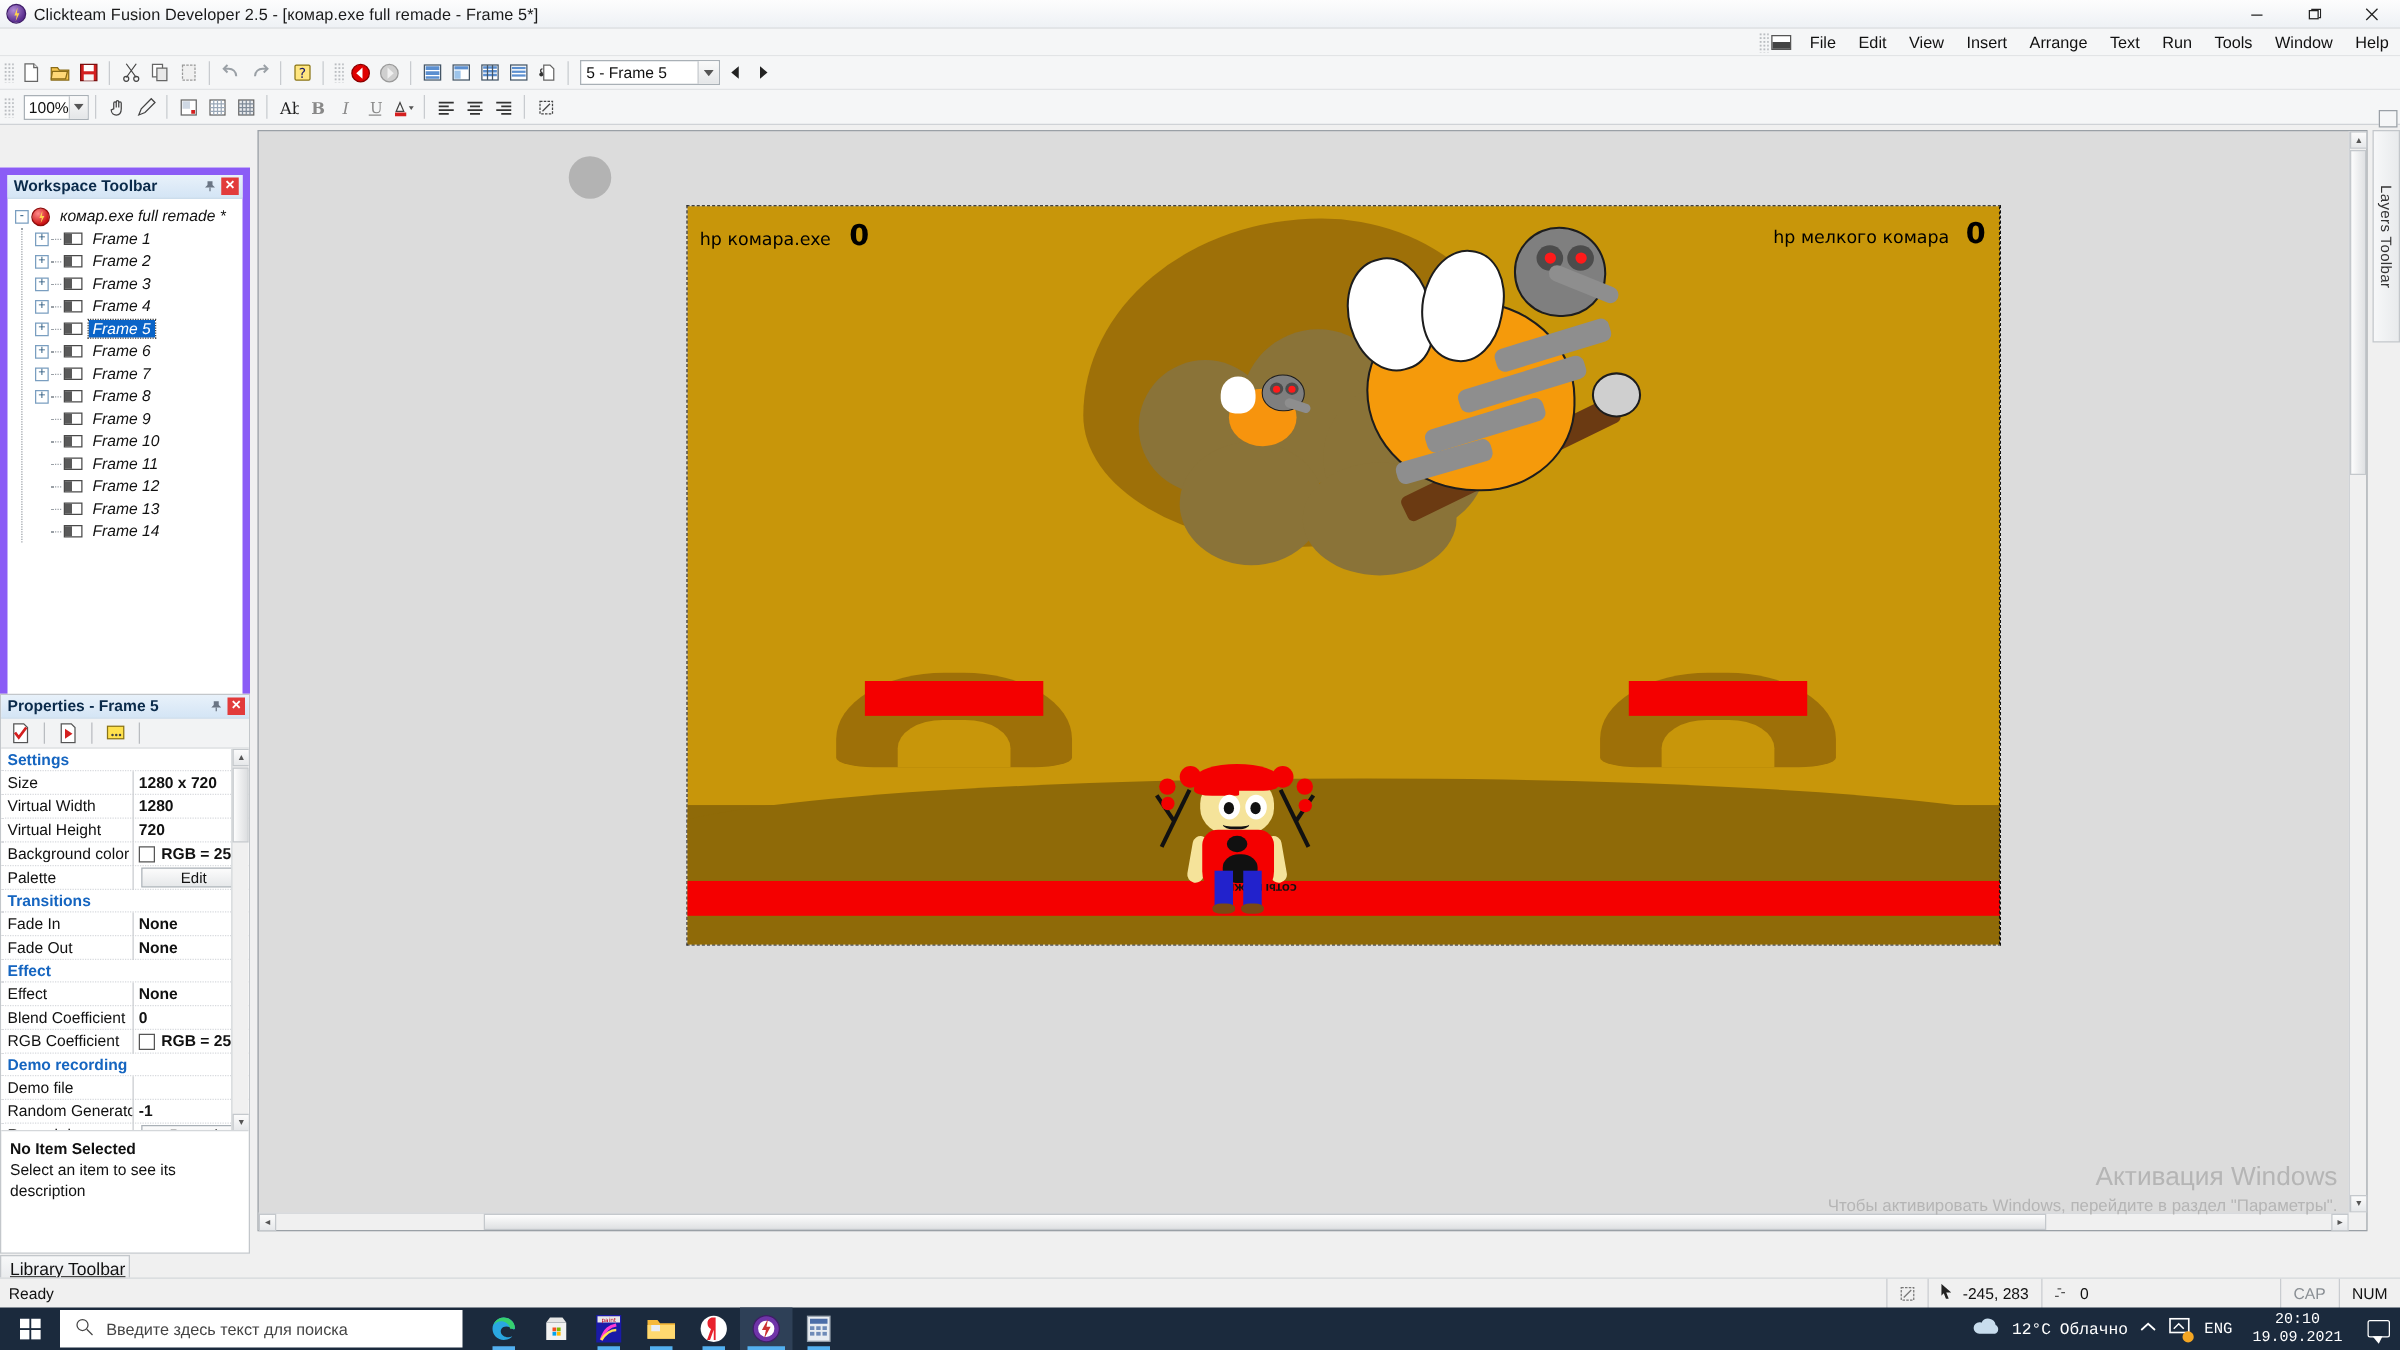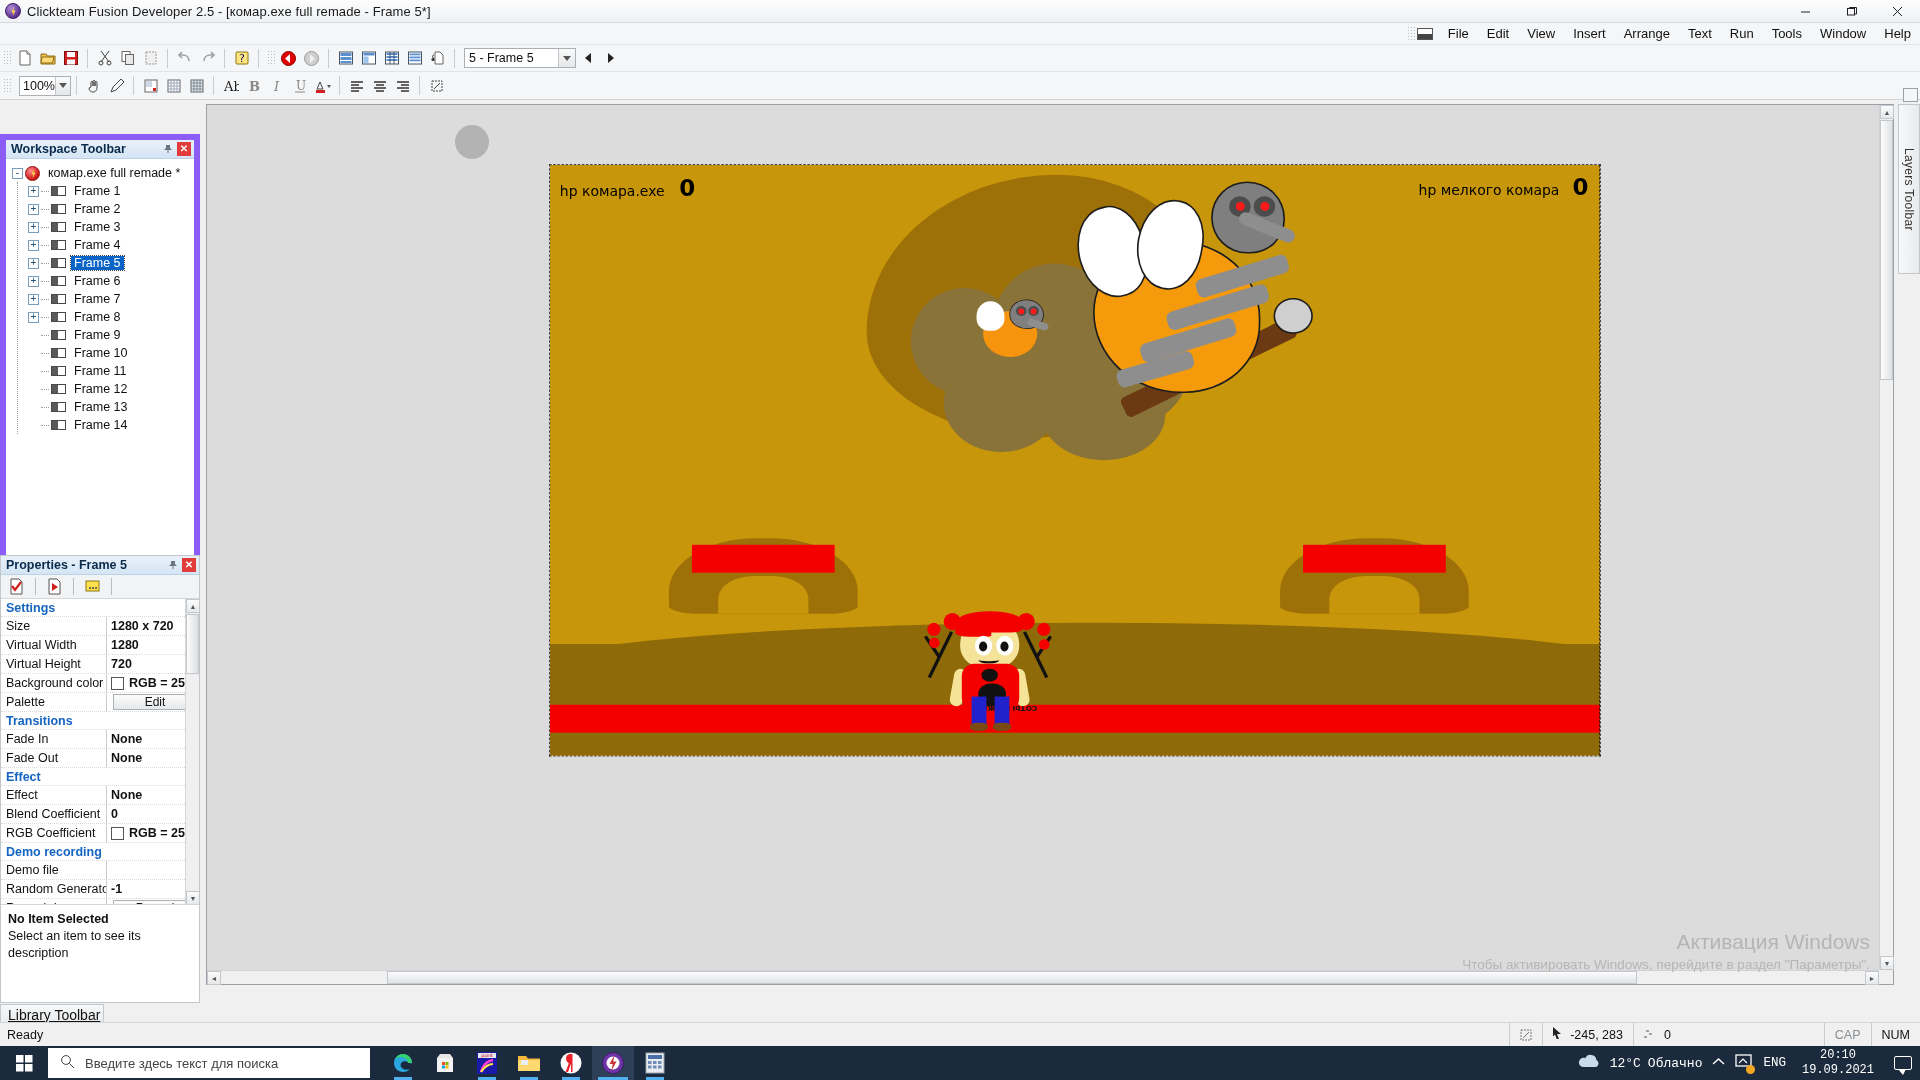--- a/index.html
+++ b/index.html
@@ -114,21 +114,21 @@
     width: 15px; height: 10px; border: 1px solid #4a4a4a; margin-right: 5px;
     background: linear-gradient(to right, #5a5a5a 0 45%, #ffffff 45% 100%);
   }
   .root-icon {
     width: 15px; height: 15px; margin-right: 5px; border-radius: 50%;
     background: radial-gradient(circle at 35% 30%, #ff8a8a, #cc1414 70%);
     border: 1px solid #8e0d0d; position: relative;
   }
   .root-icon::after { content:""; position: absolute; left:5px; top:2px; width:5px; height:10px;
     background:#ffd34d; clip-path: polygon(60% 0, 10% 58%, 48% 58%, 30% 100%, 90% 42%, 50% 42%); }
-  .tlabel { padding: 0 3px; }
+  .tlabel { padding: 0 3px; font-style: italic; }
   .tnode.selected .tlabel { background: #0a64c8; color: #fff; outline: 1px dotted #444; }
   .tree-indent { padding-left: 16px; }
   .vline { position: absolute; left: 5px; top: 0; bottom: 0; border-left: 1px dotted #9aa0a6; }
 
   
   .prop-tools { height: 24px; background: #f2f3f4; border-bottom: 1px solid #d4d7da;
     display: flex; align-items: center; padding-left: 5px; gap: 4px; }
   .psep { width: 1px; height: 17px; background: #b9bcc0; margin: 0 4px; }
   .pbtn { width: 21px; height: 20px; display: flex; align-items: center; justify-content: center; }
 

